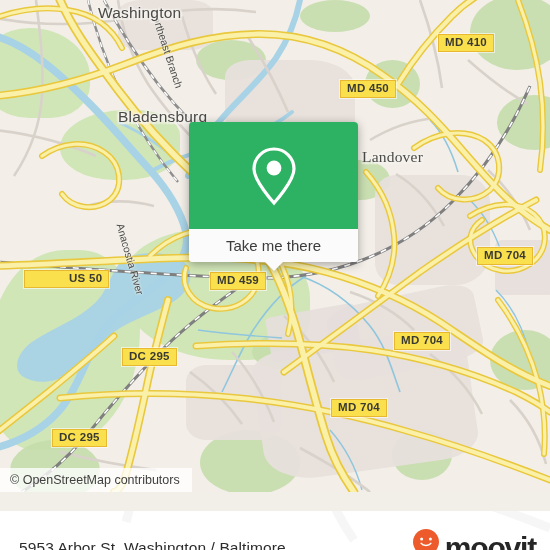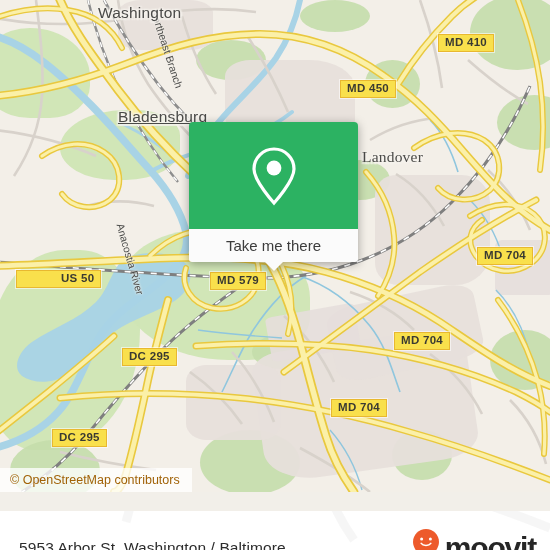--- a/index.html
+++ b/index.html
@@ -99,21 +99,21 @@
   }
 
   
   #attrib {
     position: absolute;
     left: 0; bottom: 0;
     height: 24px;
     padding: 0 12px 0 10px;
     background: rgba(255,255,255,.78);
     display: flex; align-items: center;
-    color: #a16207;
+    color: #404040;
     font-size: 12.5px;
     white-space: nowrap;
   }
 
   
   #footer {
     position: absolute;
     left: 0; top: 492px; width: 550px; height: 74px;
     background: #ffffff;
     display: flex; align-items: center; justify-content: space-between;
@@ -296,32 +296,32 @@
       </g>
     </svg>
 
     <div class="layer">
       <div class="waterlabel" style="left:160px;top:8px;transform:rotate(72deg);transform-origin:left top;">Northeast Branch</div>
       <div class="waterlabel" style="left:126px;top:222px;transform:rotate(74deg);transform-origin:left top;">Anacostia River</div>
     </div>
 
     <div class="layer">
       <div class="place" style="left:98px;top:4px;">Washington</div>
-      <div class="place" style="left:118px;top:108px;text-decoration:underline;">Bladensburg</div>
+      <div class="place" style="left:118px;top:108px;">Bladensburg</div>
       <div class="place" style="left:362px;top:148px;font-family:Liberation Serif, serif;">Landover</div>
     </div>
 
     <div class="layer">
       <div class="shield" style="left:438px;top:34px;">MD 410</div>
       <div class="shield" style="left:340px;top:80px;text-align:right;">MD 450</div>
       <div class="shield" style="left:477px;top:247px;">MD 704</div>
       <div class="shield" style="left:394px;top:332px;">MD 704</div>
       <div class="shield" style="left:331px;top:399px;">MD 704</div>
-      <div class="shield" style="left:210px;top:272px;">MD 579</div>
-      <div class="shield" style="left:16px;top:270px;padding-left:44px;">US 50</div>
+      <div class="shield" style="left:210px;top:272px;">MD 459</div>
+      <div class="shield" style="left:24px;top:270px;padding-left:44px;">US 50</div>
       <div class="shield" style="left:122px;top:348px;">DC 295</div>
       <div class="shield" style="left:52px;top:429px;">DC 295</div>
     </div>
 
     <div id="callout">
       <div id="callout-green">
         <span>
           <svg width="48" height="62" viewBox="0 0 48 62" aria-hidden="true">
             <path d="M24 4 C13 4 4 13 4 24 C4 36 24 58 24 58 C24 58 44 36 44 24 C44 13 35 4 24 4 Z" fill="none" stroke="#ffffff" stroke-width="3.2"></path>
             <circle cx="24" cy="23" r="7.4" fill="#ffffff"></circle>

